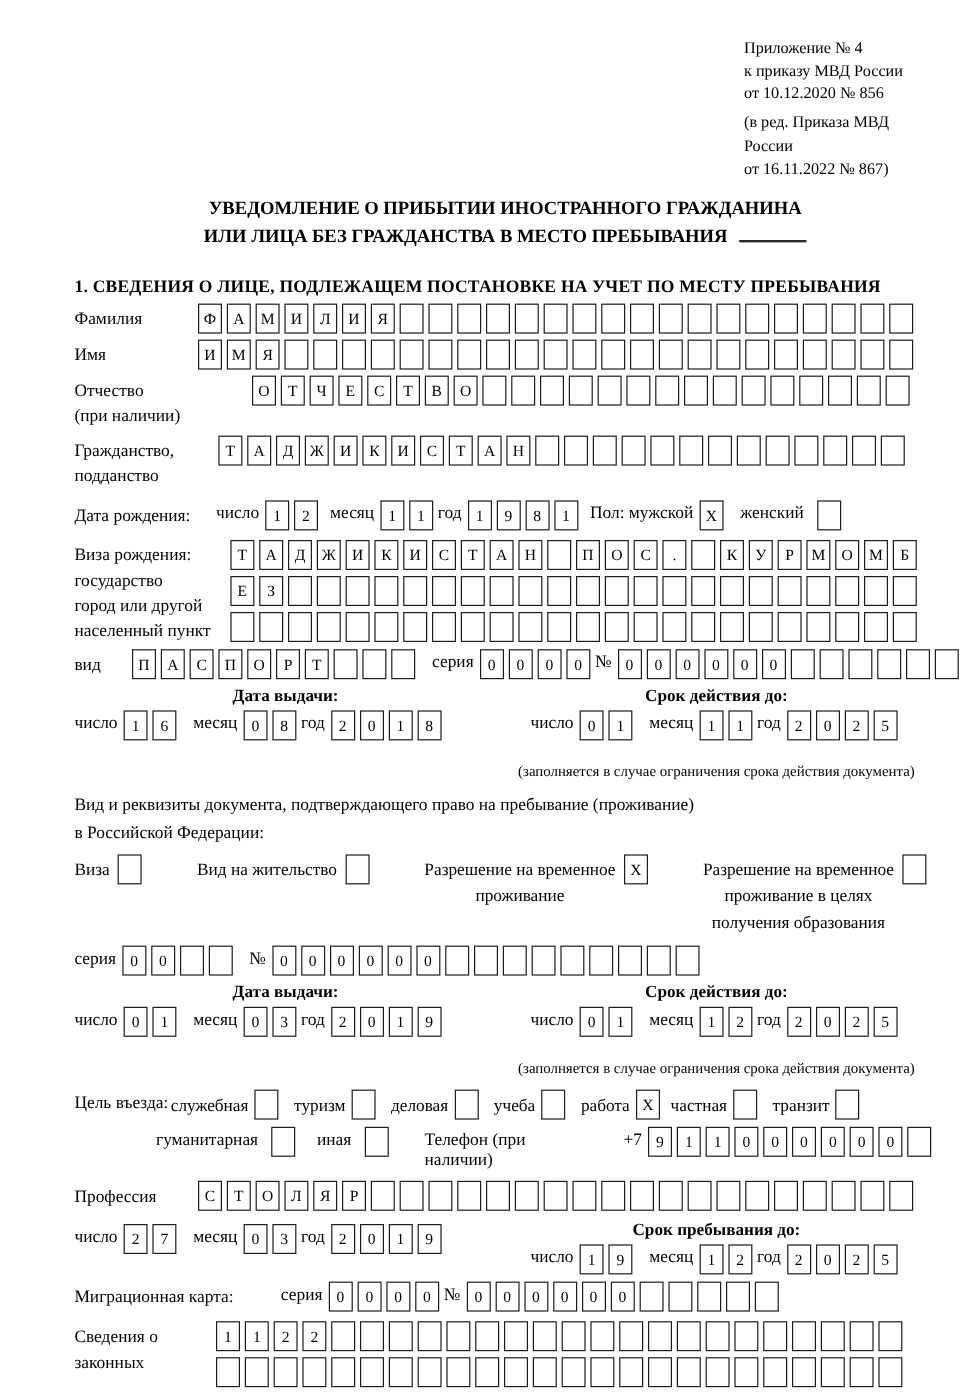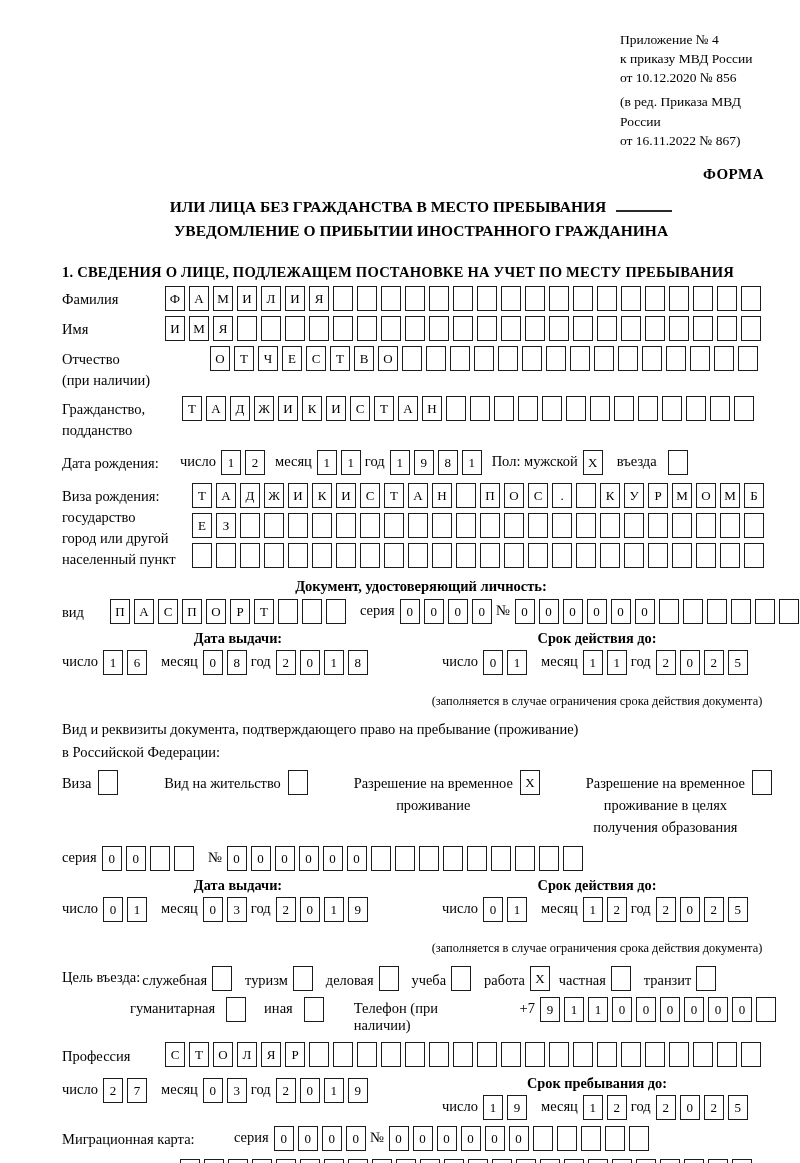--- a/index.html
+++ b/index.html
@@ -49,25 +49,24 @@
 <div class="page">
 
   <div class="hdr">
     <div>Приложение № 4</div>
     <div>к приказу МВД России</div>
     <div>от 10.12.2020 № 856</div>
     <div class="gap">(в ред. Приказа МВД России</div>
     <div>от 16.11.2022 № 867)</div>
   </div>
 
-  <div class="forma">ФОРМА</div>
 
   <div class="title">
+    <div>УВЕДОМЛЕНИЕ О ПРИБЫТИИ ИНОСТРАННОГО ГРАЖДАНИНА</div>
     <div><span>ИЛИ ЛИЦА БЕЗ ГРАЖДАНСТВА В МЕСТО ПРЕБЫВАНИЯ</span><span class="blank-line"></span></div>
-    <div>УВЕДОМЛЕНИЕ О ПРИБЫТИИ ИНОСТРАННОГО ГРАЖДАНИНА</div>
   </div>
 
   <div class="sec">1. СВЕДЕНИЯ О ЛИЦЕ, ПОДЛЕЖАЩЕМ ПОСТАНОВКЕ НА УЧЕТ ПО МЕСТУ ПРЕБЫВАНИЯ</div>
 
   <div class="frow">
     <div class="flabel" style="width:103px;">Фамилия</div>
     <div class="cells">
         <span class="cell">Ф</span>
         <span class="cell">А</span>
         <span class="cell">М</span>
@@ -208,21 +207,21 @@
     <span class="cells">
         <span class="cell">1</span>
         <span class="cell">9</span>
         <span class="cell">8</span>
         <span class="cell">1</span>
       </span>
     <span class="inline-lbl ml6">Пол: мужской</span>
     <span class="cells">
         <span class="cell">X</span>
       </span>
-    <span class="inline-lbl ml10">въезда</span>
+    <span class="inline-lbl ml10">женский</span>
     <span class="cells ml6">
         <span class="cell"></span>
       </span>
   </div>
 
   <div class="frow" style="margin-top:8px;">
     <div class="flabel" style="width:130px;">
       <div>Виза рождения:</div>
       <div>государство</div>
       <div>город или другой</div>
@@ -303,21 +302,20 @@
           <span class="cell"></span>
           <span class="cell"></span>
           <span class="cell"></span>
           <span class="cell"></span>
           <span class="cell"></span>
           <span class="cell"></span>
         </div>
     </div>
   </div>
 
-  <div class="center-bold">Документ, удостоверяющий личность:</div>
   <div class="frow" style="margin-top:4px;">
     <div class="flabel" style="width:48px;">вид</div>
     <div class="cells">
         <span class="cell">П</span>
         <span class="cell">А</span>
         <span class="cell">С</span>
         <span class="cell">П</span>
         <span class="cell">О</span>
         <span class="cell">Р</span>
         <span class="cell">Т</span>

